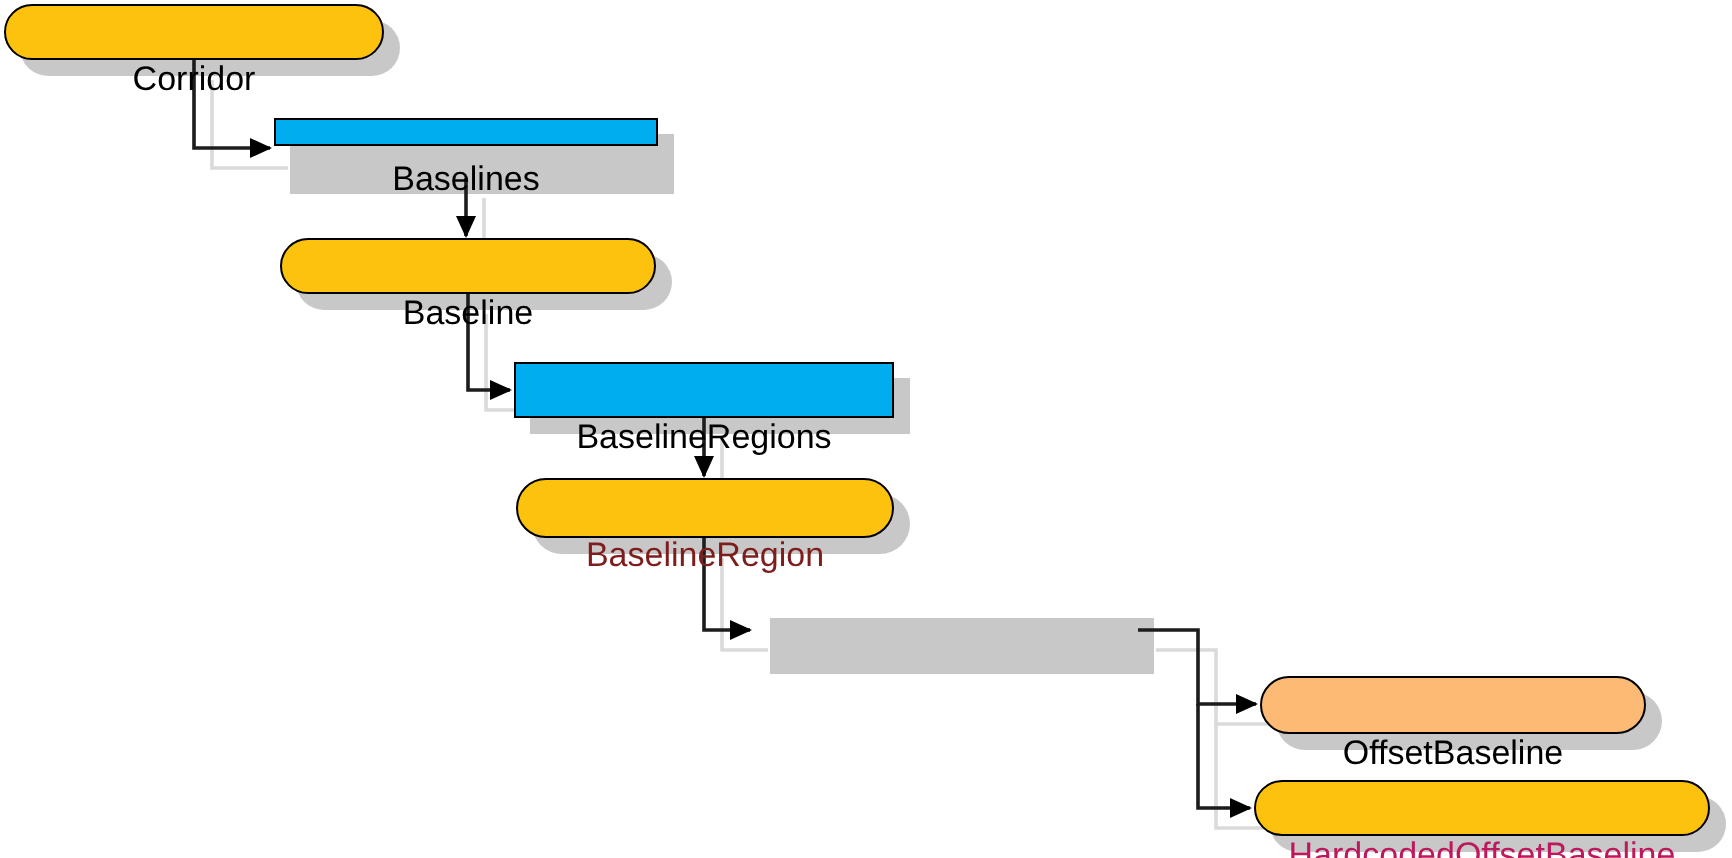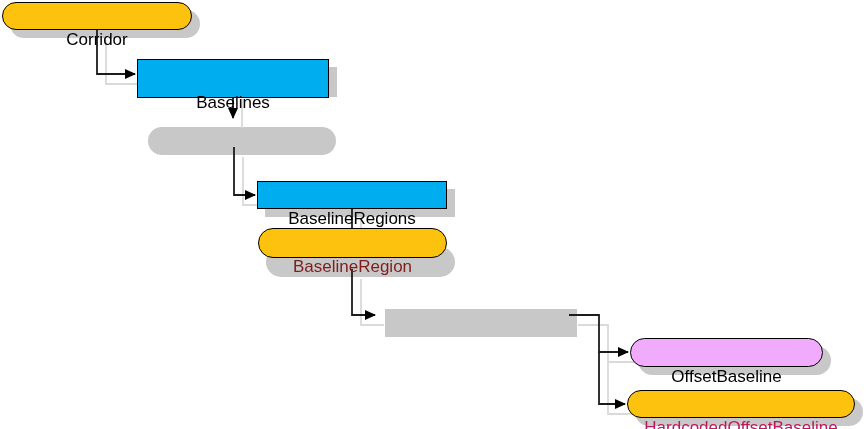--- a/index.html
+++ b/index.html
@@ -69,29 +69,32 @@
         <polyline points="352,209 352,238" fill="none" stroke="#1C1C1C" stroke-width="1.8" marker-end="url(#arrowhead)"></polyline>
         <polyline points="352,269 352,315 375,315" fill="none" stroke="#1C1C1C" stroke-width="1.8" marker-end="url(#arrowhead)"></polyline>
         <polyline points="569,315 599,315 599,352 628,352" fill="none" stroke="#1C1C1C" stroke-width="1.8" marker-end="url(#arrowhead)"></polyline>
         <polyline points="599,352 599,404 625,404" fill="none" stroke="#1C1C1C" stroke-width="1.8" marker-end="url(#arrowhead)"></polyline>
       </g>
   </svg>
   <div id="nodes">
       <div class="node pill" style="left: 2px; top: 2px; width: 190px; height: 28px; background: rgb(253, 194, 13); border-color: rgb(0, 0, 0); color: rgb(0, 0, 0);">
         <span class="label">Corridor</span>
       </div>
-      <div class="node rect" style="left: 137px; top: 59px; width: 192px; height: 39px; background: rgb(0, 174, 239); border-color: rgb(0, 0, 0); color: rgb(0, 0, 0);">
+      <div class="node rect" style="left: 137px; top: 59px; width: 192px; height: 14px; background: rgb(0, 174, 239); border-color: rgb(0, 0, 0); color: rgb(0, 0, 0);">
         <span class="label">Baselines</span>
+      </div>
+      <div class="node pill" style="left: 140px; top: 119px; width: 188px; height: 28px; background: rgb(253, 194, 13); border-color: rgb(0, 0, 0); color: rgb(0, 0, 0);">
+        <span class="label">Baseline</span>
       </div>
       <div class="node rect" style="left: 257px; top: 181px; width: 190px; height: 28px; background: rgb(0, 174, 239); border-color: rgb(0, 0, 0); color: rgb(0, 0, 0);">
         <span class="label">BaselineRegions</span>
       </div>
-      <div class="node pill" style="left: 258px; top: 228px; width: 189px; height: 30px; background: rgb(253, 194, 13); border-color: rgb(0, 0, 0); color: #7f1d1d;">
+      <div class="node pill" style="left: 258px; top: 239px; width: 189px; height: 30px; background: rgb(253, 194, 13); border-color: rgb(0, 0, 0); color: #7f1d1d;">
         <span class="label">BaselineRegion</span>
       </div>
-      <div class="node pill" style="left: 630px; top: 338px; width: 193px; height: 29px; background: #f0abfc; border-color: rgb(0, 0, 0); color: rgb(0, 0, 0);">
+      <div class="node pill" style="left: 630px; top: 338px; width: 193px; height: 29px; background: #fdba74; border-color: rgb(0, 0, 0); color: rgb(0, 0, 0);">
         <span class="label">OffsetBaseline</span>
       </div>
       <div class="node pill" style="left: 627px; top: 390px; width: 228px; height: 28px; background: rgb(253, 194, 13); border-color: rgb(0, 0, 0); color: #be185d;">
         <span class="label">HardcodedOffsetBaseline</span>
       </div>
     </div>
 </div>
 
 </body></html>

